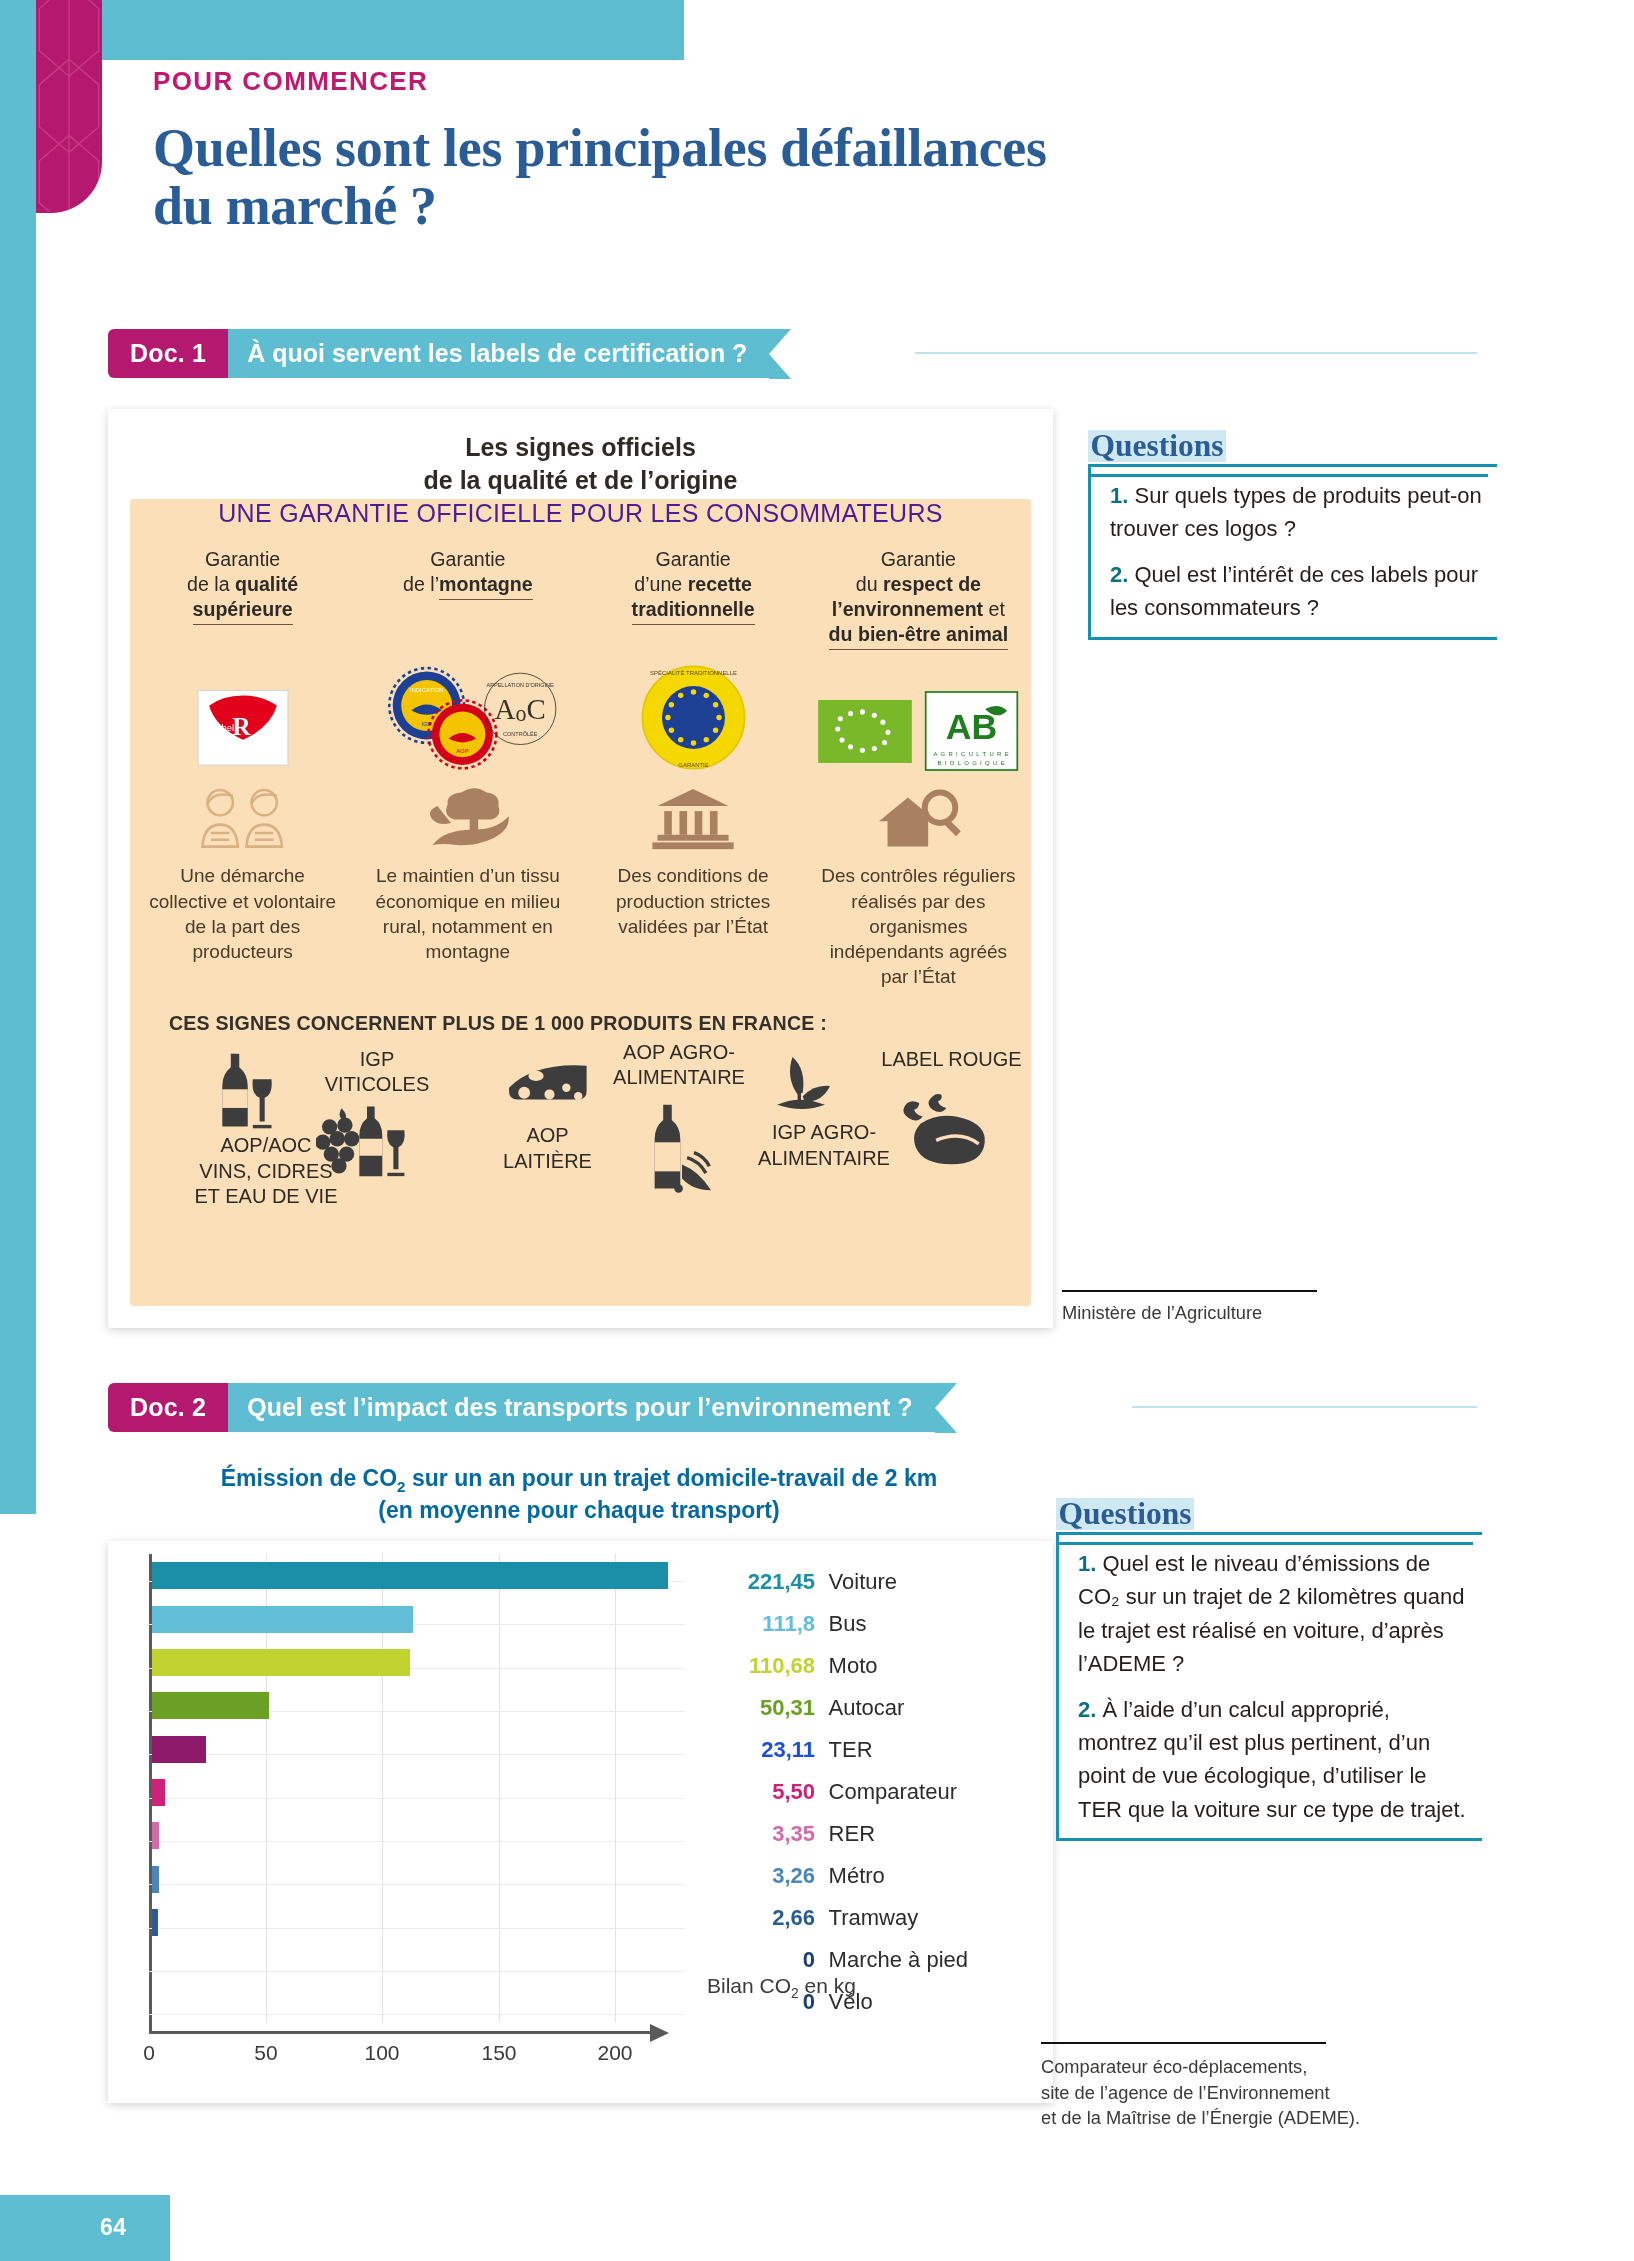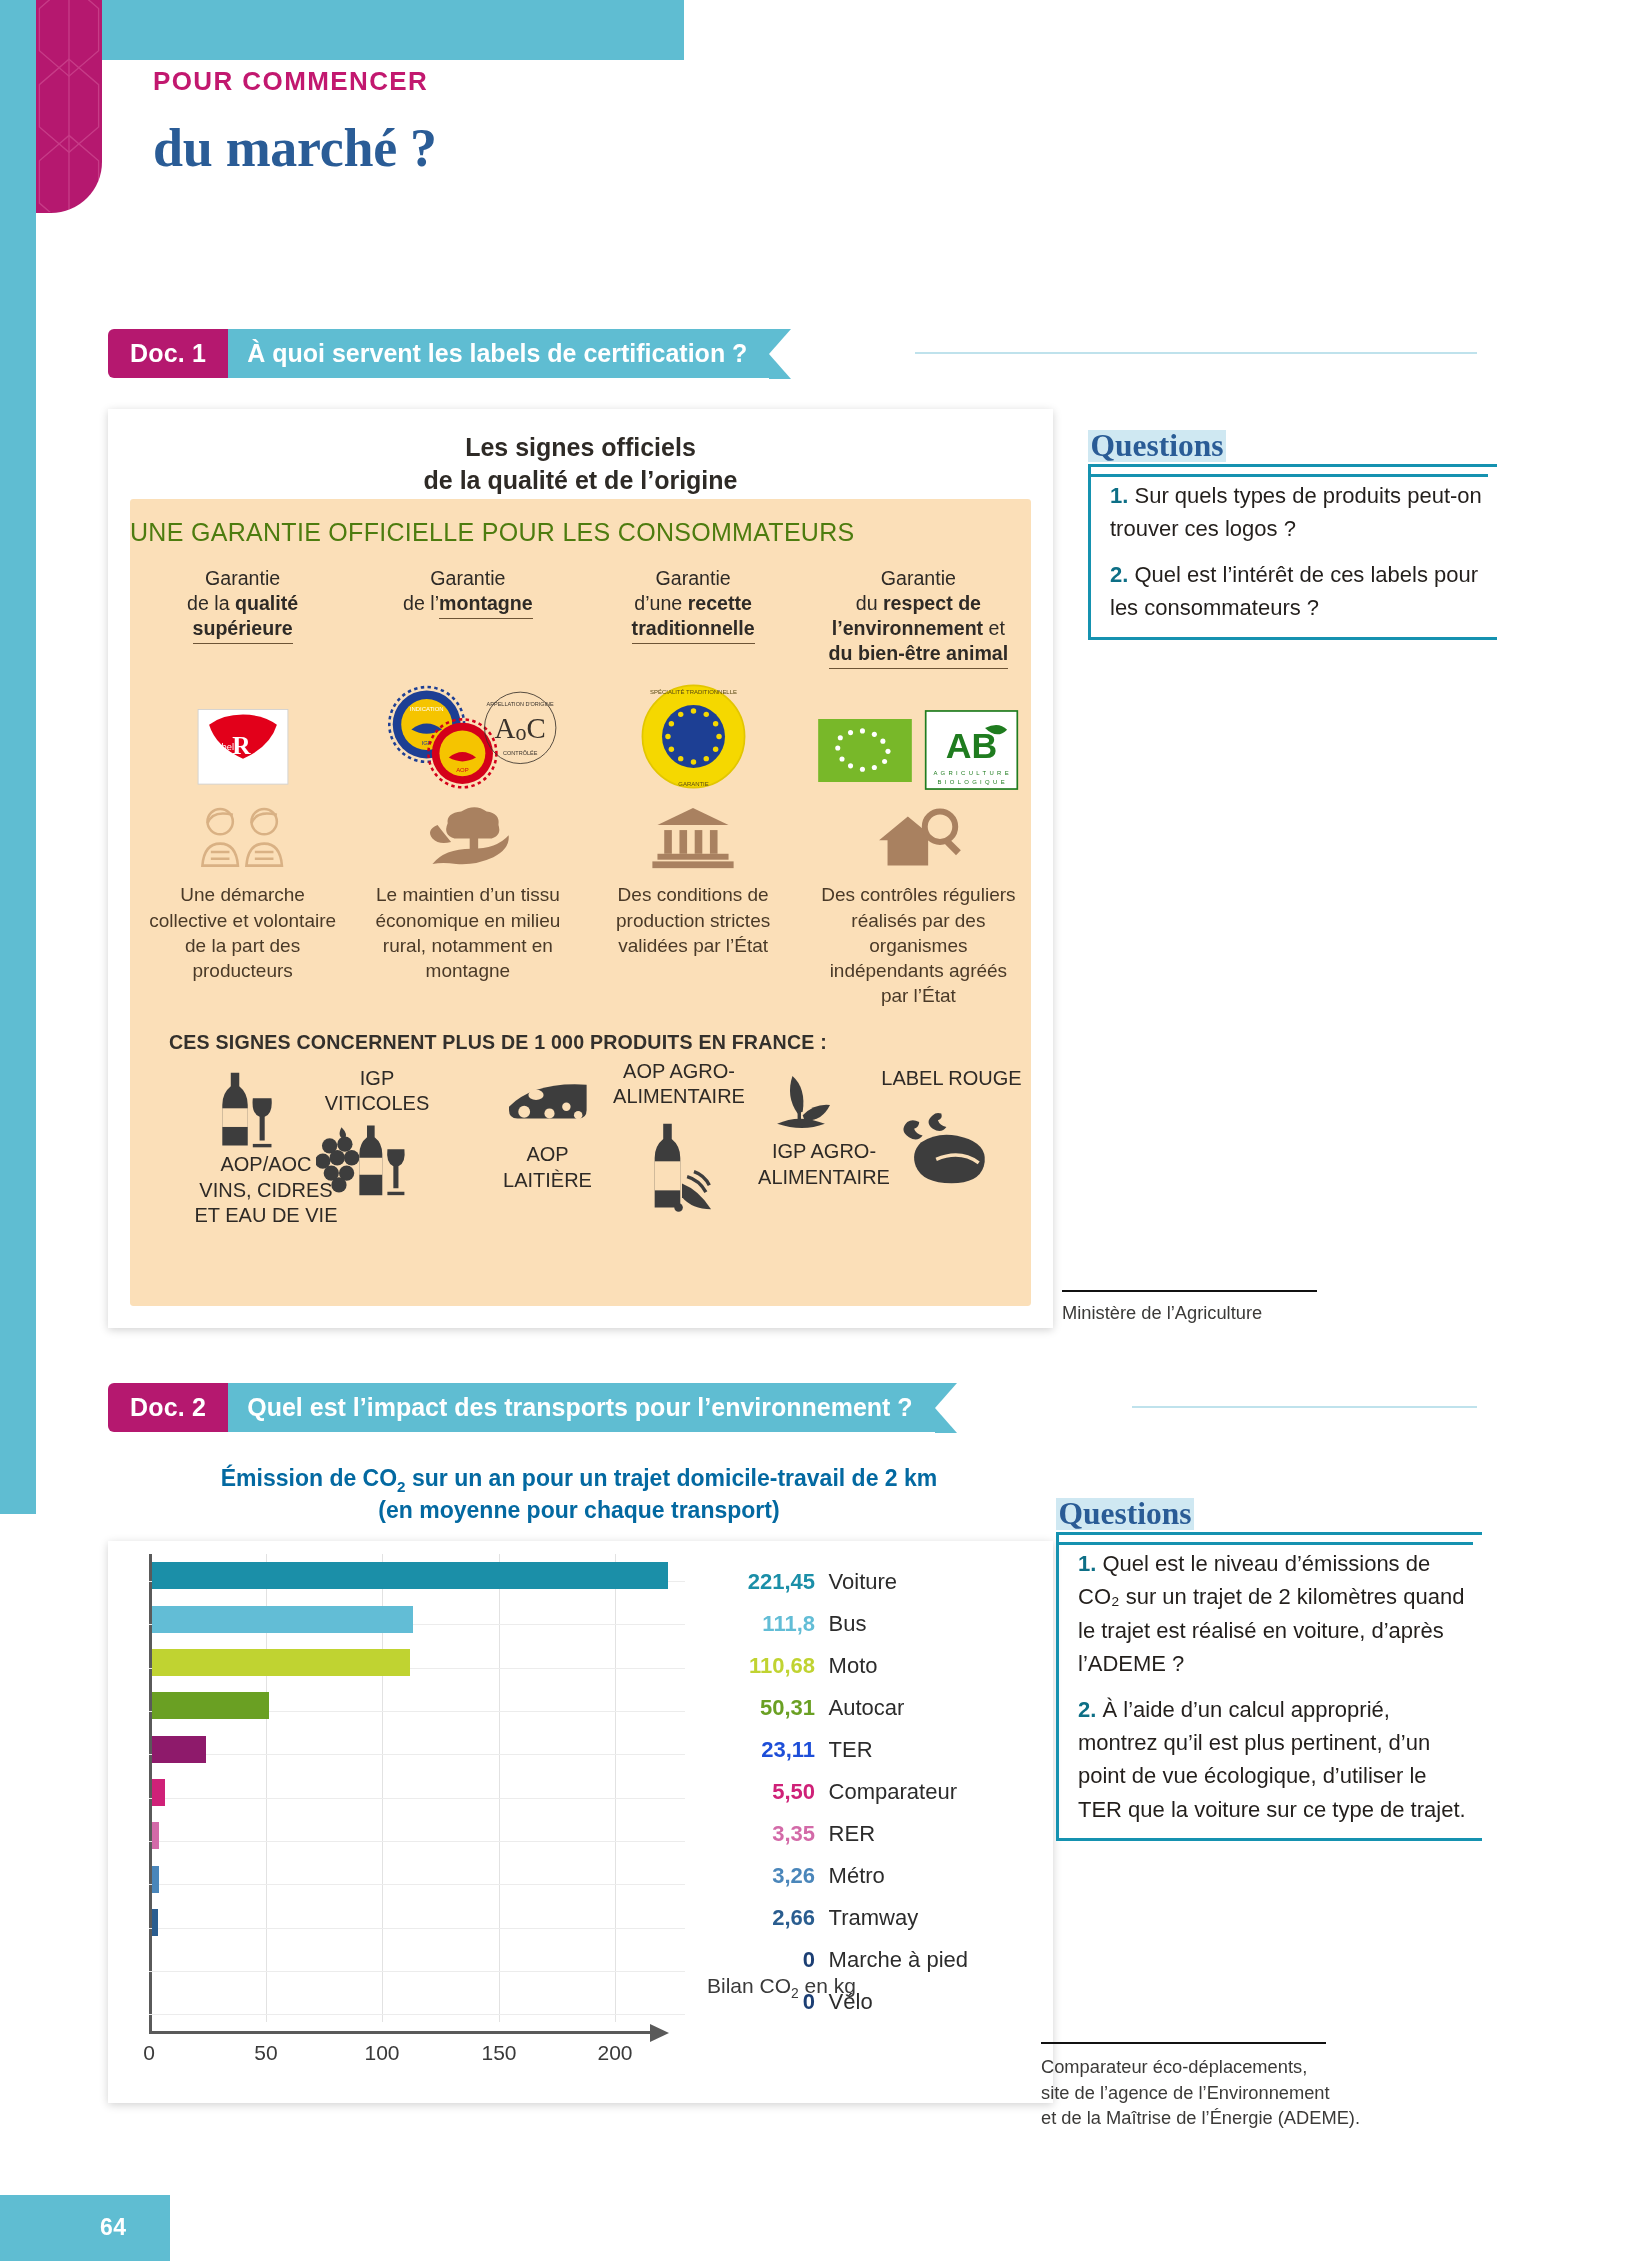--- a/index.html
+++ b/index.html
@@ -36,21 +36,21 @@
   .doc-banner .doc-point{width:0;height:0;border-top:25px solid #5fbdd2;border-bottom:25px solid #5fbdd2;
       border-right:22px solid transparent;}
   .doc-rule{position:absolute;height:1.7px;background:#bfe2ec;}
 
   
   .doc1-card{position:absolute;left:108px;top:409px;width:945px;height:919px;background:#fff;
       box-shadow:0 1.7px 8.5px rgba(0,0,0,.18);}
   .info-title{text-align:center;color:#2e2a26;font-weight:700;font-size:25px;line-height:1.3;
       padding-top:22px;}
   .beige{position:absolute;left:22px;top:90px;width:901px;height:807px;background:#fbdfb8;border-radius:3.4px;}
-  .beige-head{color:#4d7c0f;font-size:25px;letter-spacing:0.3px;padding-top:19px;}
+  .beige-head{text-align:center;color:#4c1d95;font-size:25px;letter-spacing:0.3px;}
 
   .grid4{display:flex;margin-top:19px;}
   .col4{flex:1;text-align:center;padding:0 8.5px;}
   .cap{color:#2e2a26;font-size:19.6px;line-height:1.28;}
   .cap b{font-weight:700;}
   .uline{display:inline-block;border-bottom:1.7px solid #6d5436;padding-bottom:1.7px;}
 
   .logos-row{display:flex;margin-top:3.4px;height:119px;align-items:flex-end;justify-content:center;}
   .desc-row{display:flex;margin-top:13px;}
   .desc{flex:1;text-align:center;padding:0 12px;color:#4a3a28;font-size:19px;line-height:1.33;}
@@ -113,20 +113,21 @@
       <path d="M39 -20 L39 290"></path>
     </g>
   </svg>
 </div>
 
 <div class="page-footer-bar"></div>
 <div class="page-number">64</div>
 
 <div class="kicker">POUR COMMENCER</div>
 <div class="page-title">
+  <div>Quelles sont les principales défaillances</div>
   <div>du marché ?</div>
 </div>
 
 <div class="doc-banner" style="left:108px;top:329px;">
   <div class="doc-num">Doc. 1</div>
   <div class="doc-title">À quoi servent les labels de certification ?</div>
   <div class="doc-point"></div>
 </div>
 <div class="doc-rule" style="left:915px;top:352px;width:562px;"></div>
 

